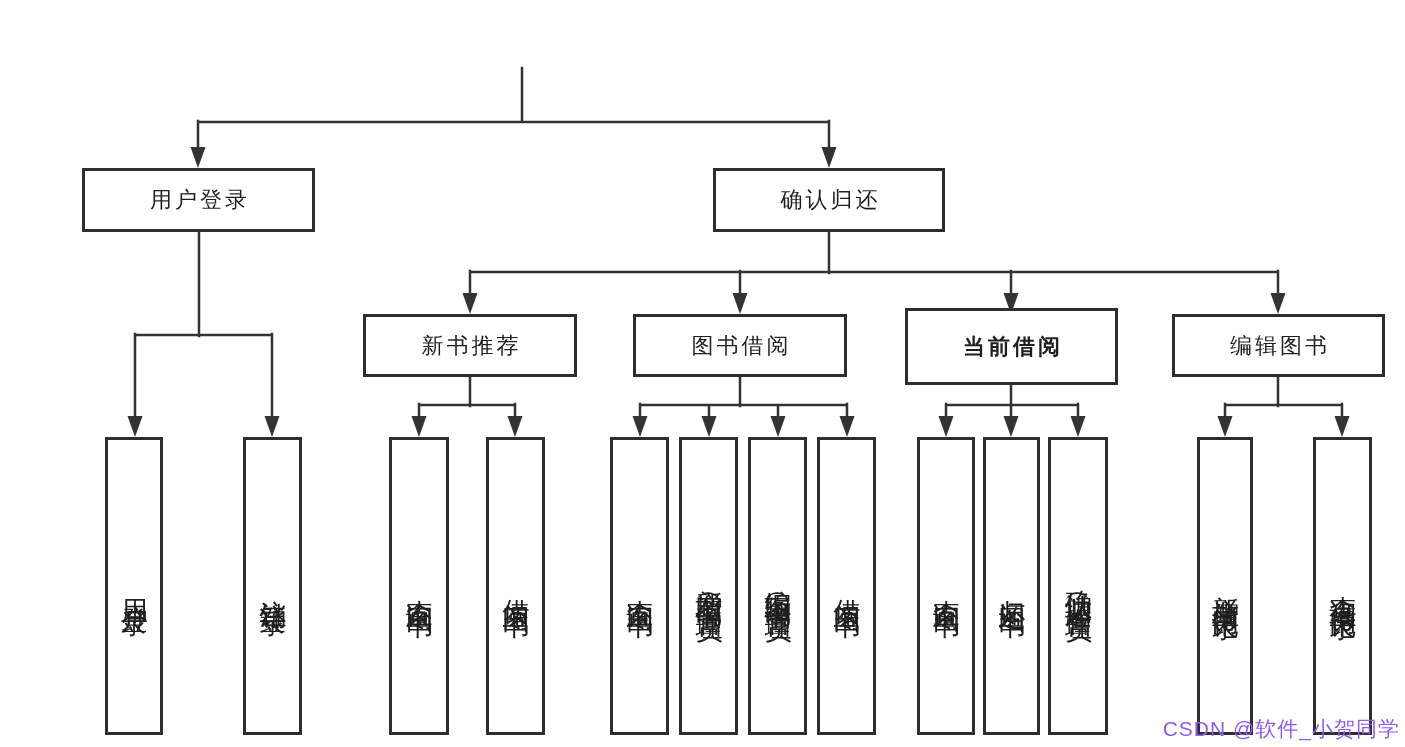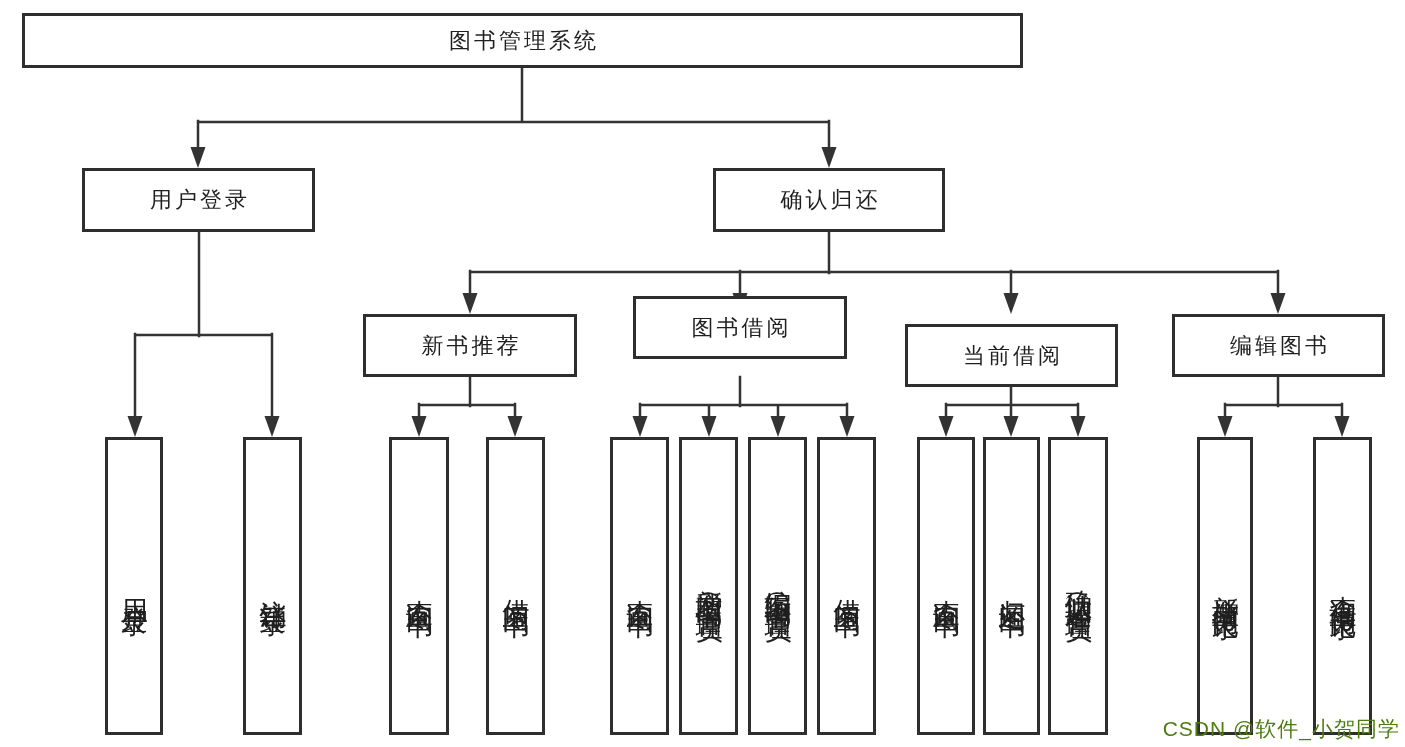--- a/index.html
+++ b/index.html
@@ -41,21 +41,21 @@
     letter-spacing: 4px;
     line-height: 1;
     white-space: nowrap;
   }
   #watermark {
     position: absolute;
     right: 5px;
     bottom: 4px;
     font-size: 21px;
     letter-spacing: 1px;
-    color: #4d7c0f;
+    color: #8b5cf6;
     z-index: 6;
     white-space: nowrap;
   }
 </style>
 </head>
 <body>
 
 <div id="canvas">
 
   <svg id="connector-svg" viewBox="0 0 1405 747">
@@ -82,38 +82,35 @@
         <polygon points="770.5,416 785.5,416 778,437" fill="#333333"></polygon>
         <polygon points="839.5,416 854.5,416 847,437" fill="#333333"></polygon>
         <polygon points="938.5,416 953.5,416 946,437" fill="#333333"></polygon>
         <polygon points="1003.5,416 1018.5,416 1011,437" fill="#333333"></polygon>
         <polygon points="1070.5,416 1085.5,416 1078,437" fill="#333333"></polygon>
         <polygon points="1217.5,416 1232.5,416 1225,437" fill="#333333"></polygon>
         <polygon points="1334.5,416 1349.5,416 1342,437" fill="#333333"></polygon>
       </g>
   </svg>
 
-  <div class="node h" style="left:22px; top:13px; width:1001px; height:55px;">
-    <span class="lbl">图书管理系统</span>
-  </div>
 
   <div class="node h" style="left:82px; top:168px; width:233px; height:64px;">
     <span class="lbl">用户登录</span>
   </div>
   <div class="node h" style="left:713px; top:168px; width:232px; height:64px;">
     <span class="lbl">确认归还</span>
   </div>
 
   <div class="node h" style="left:363px; top:314px; width:214px; height:63px;text-align:right;">
     <span class="lbl">新书推荐</span>
   </div>
-  <div class="node h" style="left:633px; top:296px; width:214px; height:63px;">
+  <div class="node h" style="left:633px; top:314px; width:214px; height:63px;">
     <span class="lbl">图书借阅</span>
   </div>
-  <div class="node h" style="left:905px; top:324px; width:213px; height:63px;">
+  <div class="node h" style="left:905px; top:308px; width:213px; height:77px;font-weight:bold;">
     <span class="lbl">当前借阅</span>
   </div>
   <div class="node h" style="left:1172px; top:314px; width:213px; height:63px;">
     <span class="lbl">编辑图书</span>
   </div>
 
   <div class="node v" style="left:105px; top:437px; width:58px; height:298px;">
     <span class="lbl">用户登录</span>
   </div>
   <div class="node v" style="left:243px; top:437px; width:59px; height:298px;">

